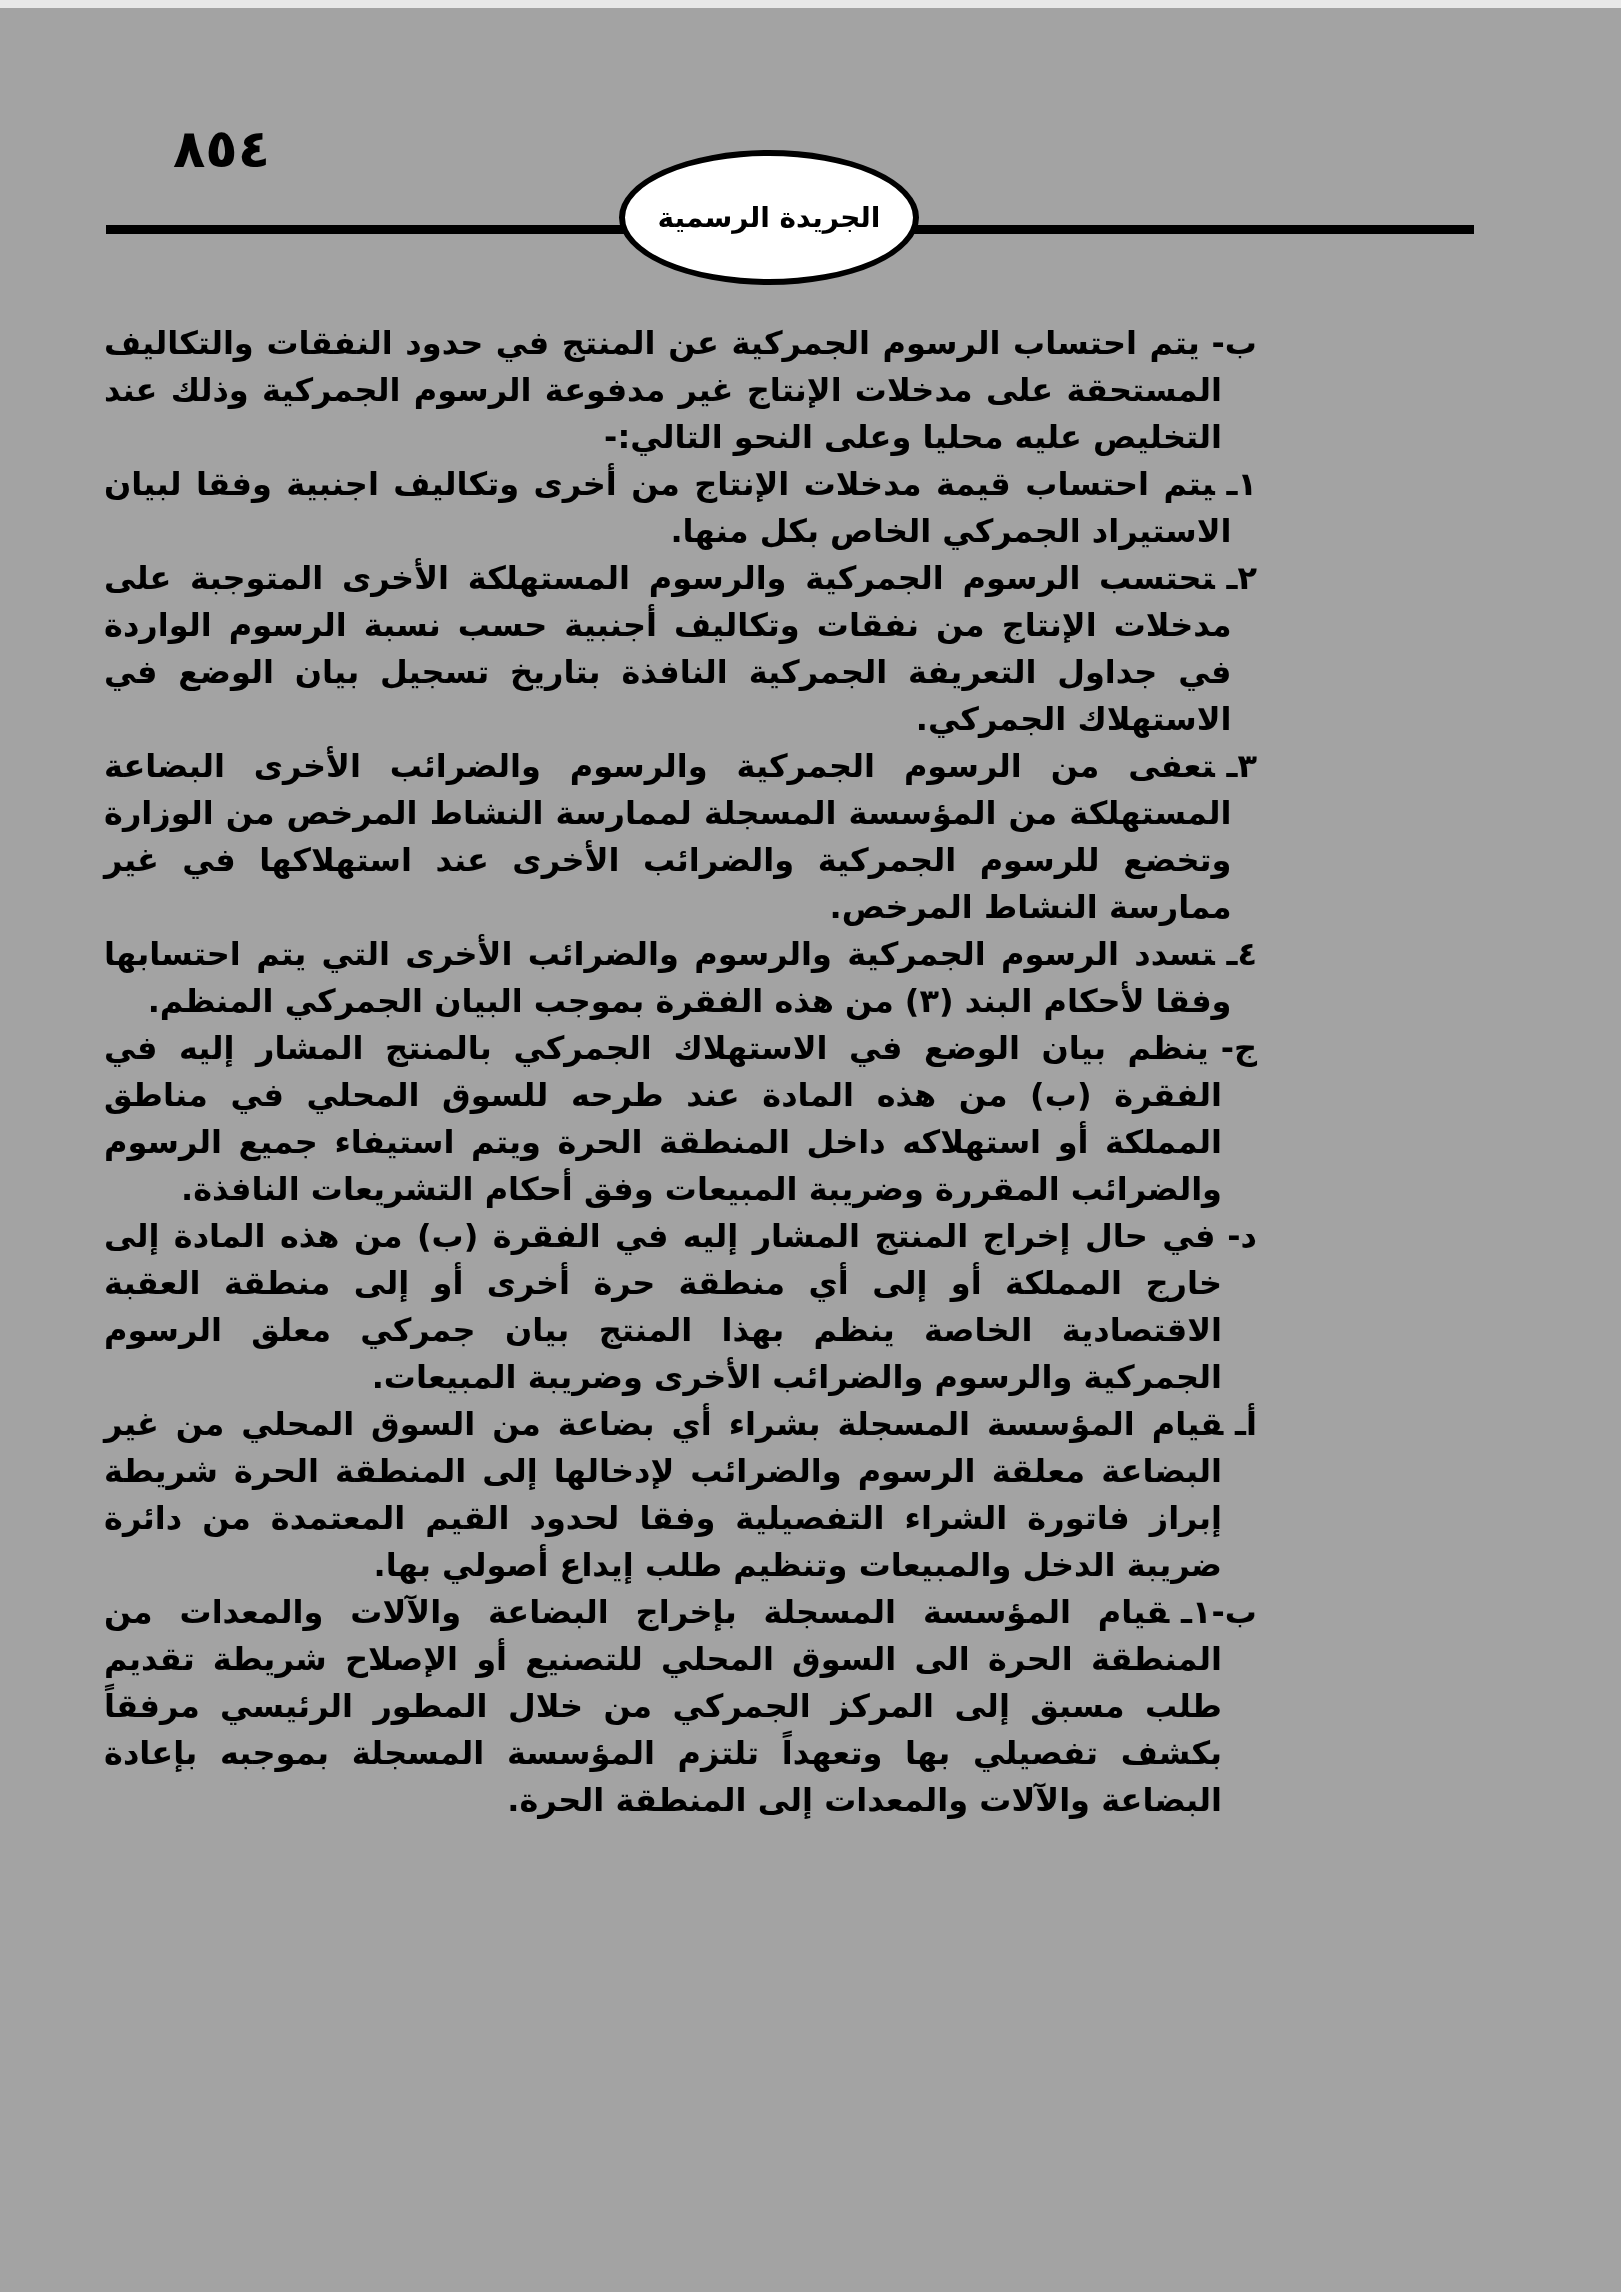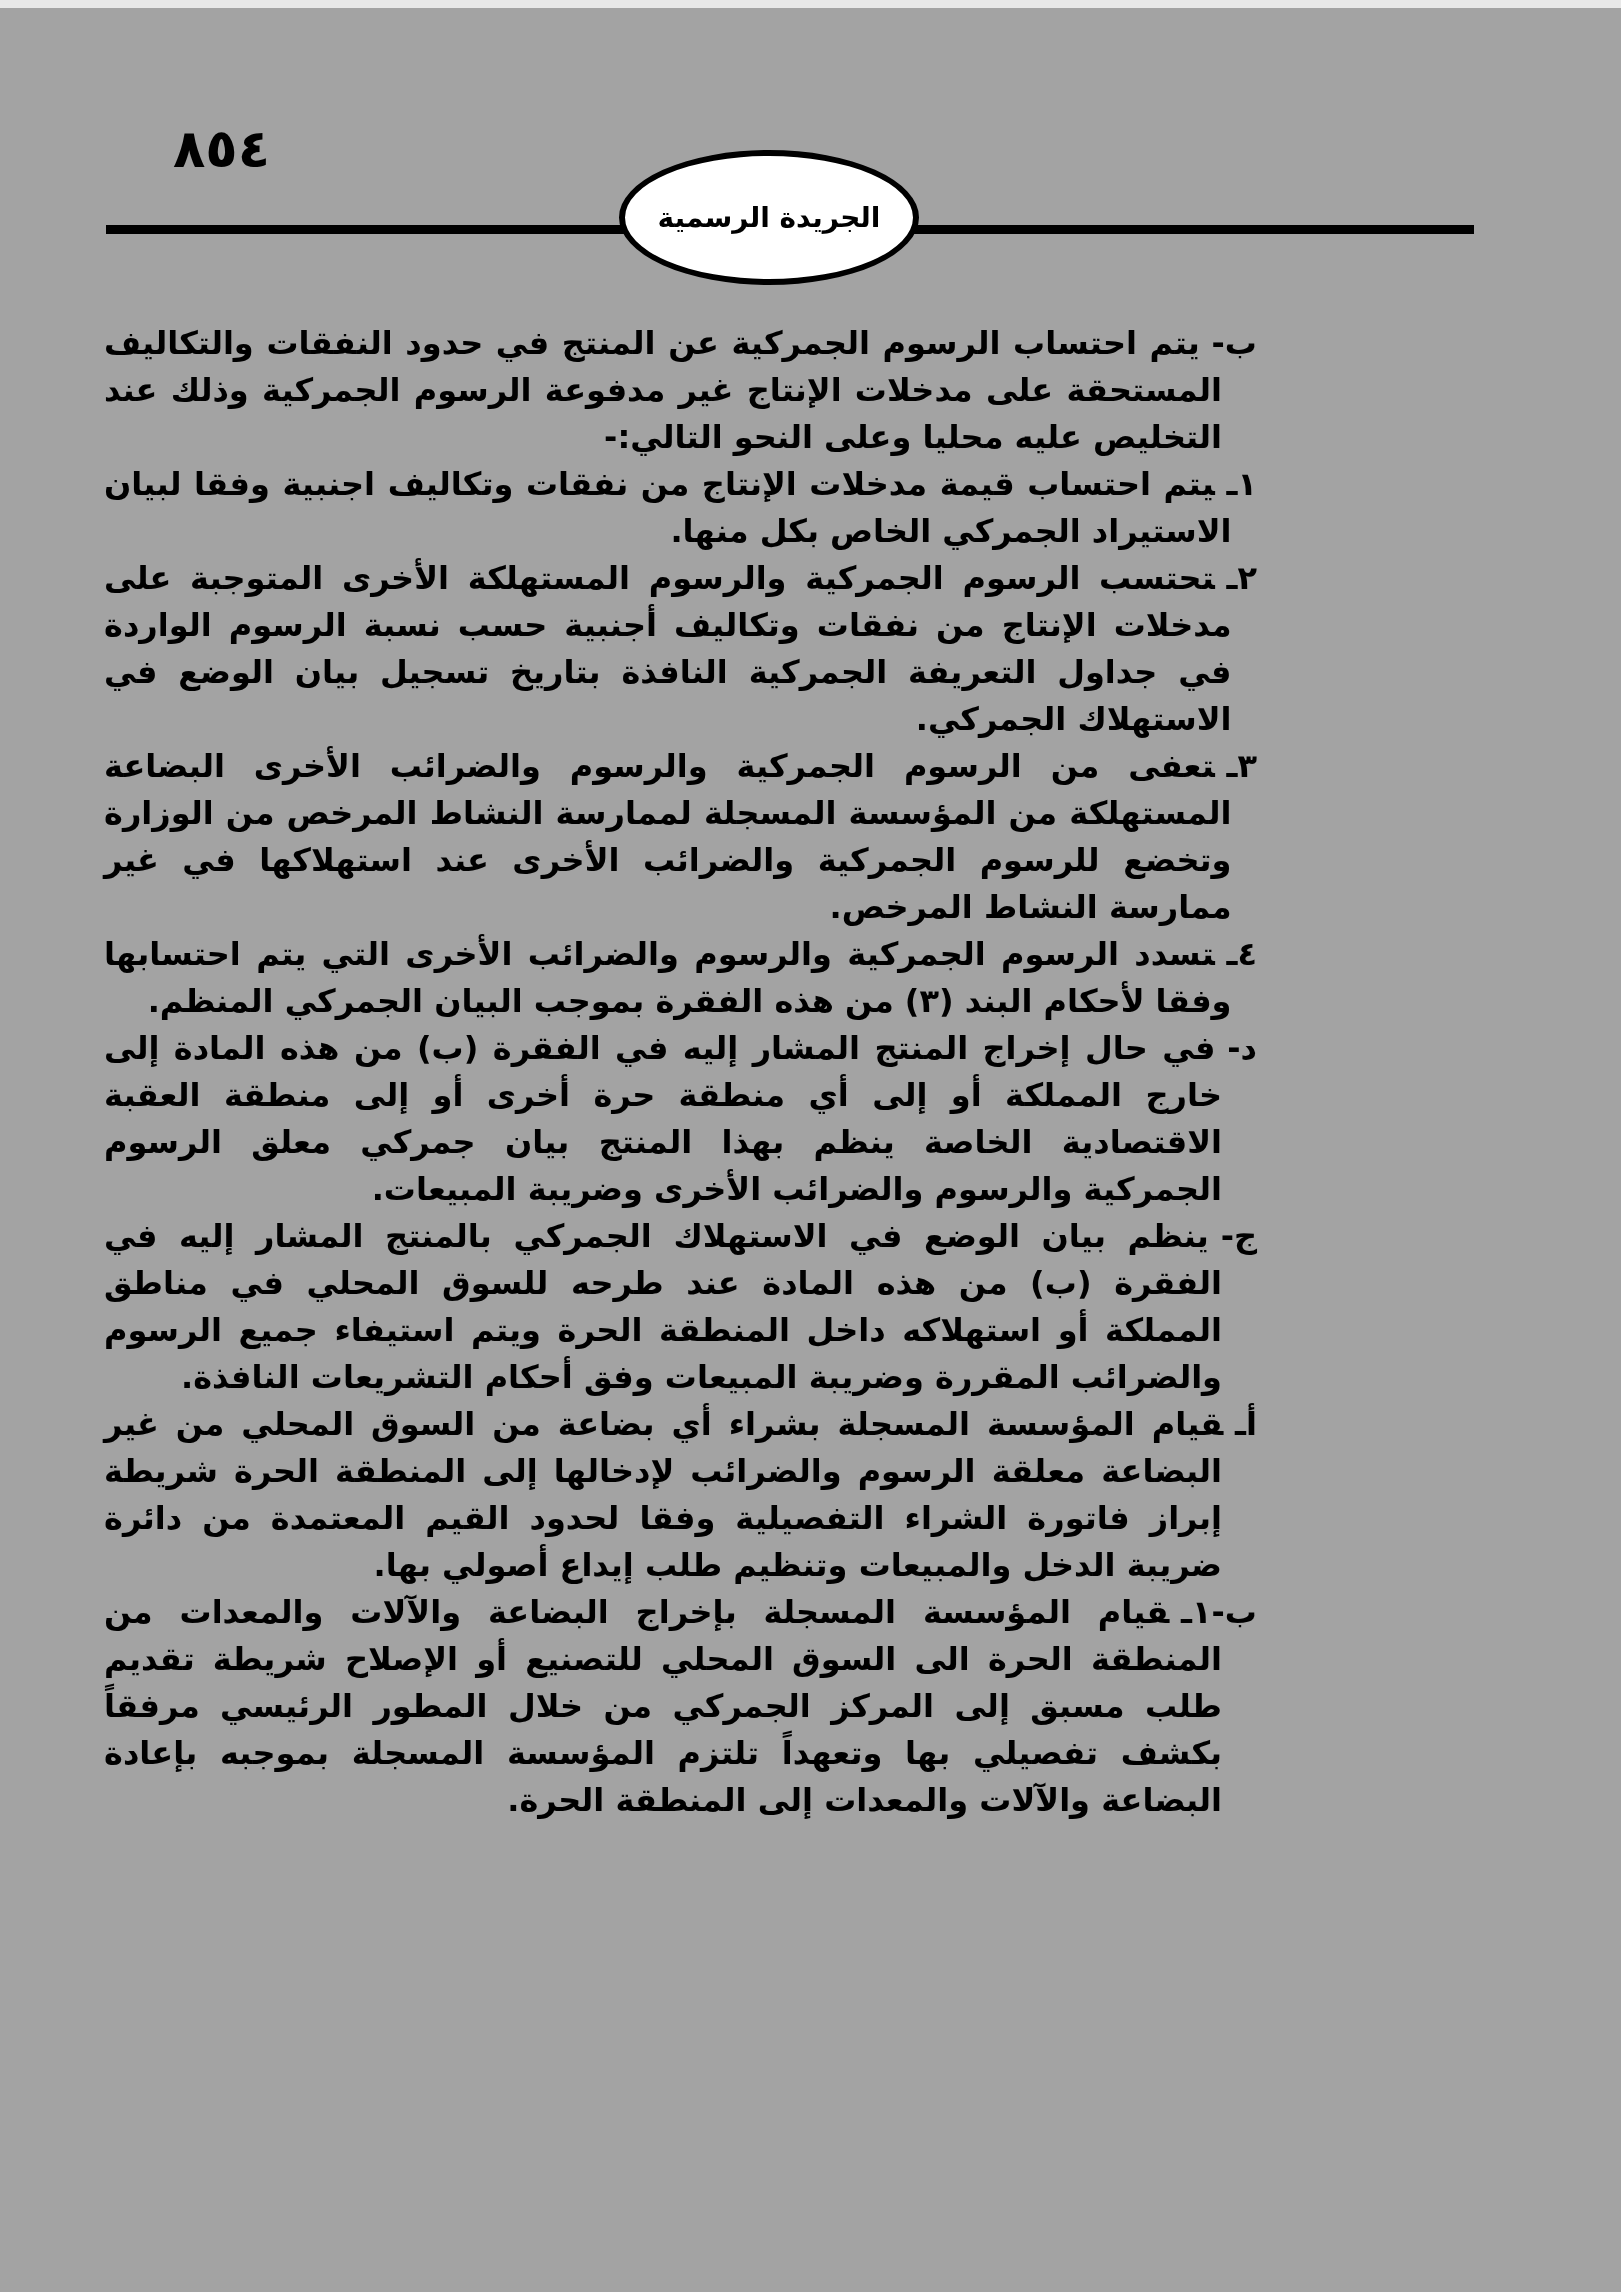--- a/index.html
+++ b/index.html
@@ -87,31 +87,31 @@
   <div class="header-rule"></div>
 
   <div class="gazette-oval">
     <span class="gazette-title">الجريدة الرسمية</span>
   </div>
 
   <div class="body-text">
 
     <p class="hang1"><span class="plabel">ب-</span><span>يتم احتساب الرسوم الجمركية عن المنتج في حدود النفقات والتكاليف المستحقة على مدخلات الإنتاج غير مدفوعة الرسوم الجمركية وذلك عند التخليص عليه محليا وعلى النحو التالي:-</span></p>
 
-    <p class="hang-sub"><span class="plabel">١ـ</span><span>يتم احتساب قيمة مدخلات الإنتاج من نفقات وتكاليف اجنبية وفقا لبيان الاستيراد الجمركي الخاص بكل منها.</span></p>
+    <p class="hang-sub"><span class="plabel">١ـ</span><span>يتم احتساب قيمة مدخلات الإنتاج من أخرى وتكاليف اجنبية وفقا لبيان الاستيراد الجمركي الخاص بكل منها.</span></p>
 
     <p class="hang-sub"><span class="plabel">٢ـ</span><span>تحتسب الرسوم الجمركية والرسوم المستهلكة الأخرى المتوجبة على مدخلات الإنتاج من نفقات وتكاليف أجنبية حسب نسبة الرسوم الواردة في جداول التعريفة الجمركية النافذة بتاريخ تسجيل بيان الوضع في الاستهلاك الجمركي.</span></p>
 
     <p class="hang-sub"><span class="plabel">٣ـ</span><span>تعفى من الرسوم الجمركية والرسوم والضرائب الأخرى البضاعة المستهلكة من المؤسسة المسجلة لممارسة النشاط المرخص من الوزارة وتخضع للرسوم الجمركية والضرائب الأخرى عند استهلاكها في غير ممارسة النشاط المرخص.</span></p>
 
     <p class="hang-sub"><span class="plabel">٤ـ</span><span>تسدد الرسوم الجمركية والرسوم والضرائب الأخرى التي يتم احتسابها وفقا لأحكام البند (٣) من هذه الفقرة بموجب البيان الجمركي المنظم.</span></p>
 
+    <p class="hang1"><span class="plabel">ج-</span><span>ينظم بيان الوضع في الاستهلاك الجمركي بالمنتج المشار إليه في الفقرة (ب) من هذه المادة عند طرحه للسوق المحلي في مناطق المملكة أو استهلاكه داخل المنطقة الحرة ويتم استيفاء جميع الرسوم والضرائب المقررة وضريبة المبيعات وفق أحكام التشريعات النافذة.</span></p>
+
     <p class="hang1"><span class="plabel">د-</span><span>في حال إخراج المنتج المشار إليه في الفقرة (ب) من هذه المادة إلى خارج المملكة أو إلى أي منطقة حرة أخرى أو إلى منطقة العقبة الاقتصادية الخاصة ينظم بهذا المنتج بيان جمركي معلق الرسوم الجمركية والرسوم والضرائب الأخرى وضريبة المبيعات.</span></p>
-
-    <p class="hang1"><span class="plabel">ج-</span><span>ينظم بيان الوضع في الاستهلاك الجمركي بالمنتج المشار إليه في الفقرة (ب) من هذه المادة عند طرحه للسوق المحلي في مناطق المملكة أو استهلاكه داخل المنطقة الحرة ويتم استيفاء جميع الرسوم والضرائب المقررة وضريبة المبيعات وفق أحكام التشريعات النافذة.</span></p>
 
 
     <p class="hang1"><span class="plabel">أـ</span><span>قيام المؤسسة المسجلة بشراء أي بضاعة من السوق المحلي من غير البضاعة معلقة الرسوم والضرائب لإدخالها إلى المنطقة الحرة شريطة إبراز فاتورة الشراء التفصيلية وفقا لحدود القيم المعتمدة من دائرة ضريبة الدخل والمبيعات وتنظيم طلب إيداع أصولي بها.</span></p>
 
     <p class="hang1"><span class="plabel">ب-١ـ</span><span>قيام المؤسسة المسجلة بإخراج البضاعة والآلات والمعدات من المنطقة الحرة الى السوق المحلي للتصنيع أو الإصلاح شريطة تقديم طلب مسبق إلى المركز الجمركي من خلال المطور الرئيسي مرفقاً بكشف تفصيلي بها وتعهداً تلتزم المؤسسة المسجلة بموجبه بإعادة البضاعة والآلات والمعدات إلى المنطقة الحرة.</span></p>
 
 
   </div>
 
 </div>

